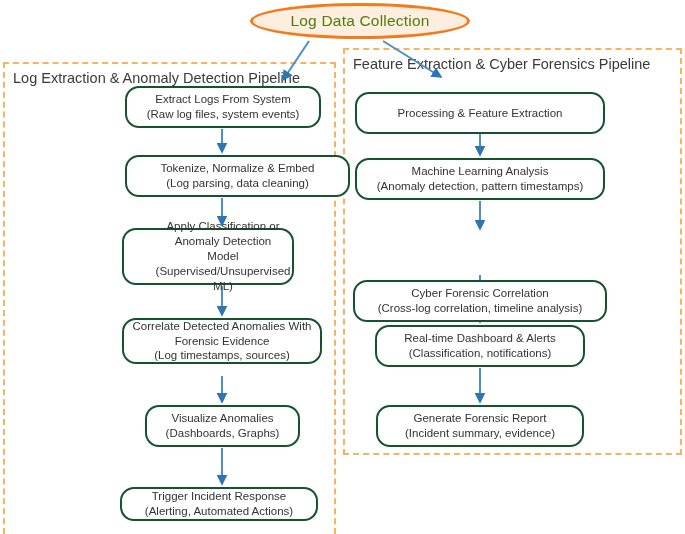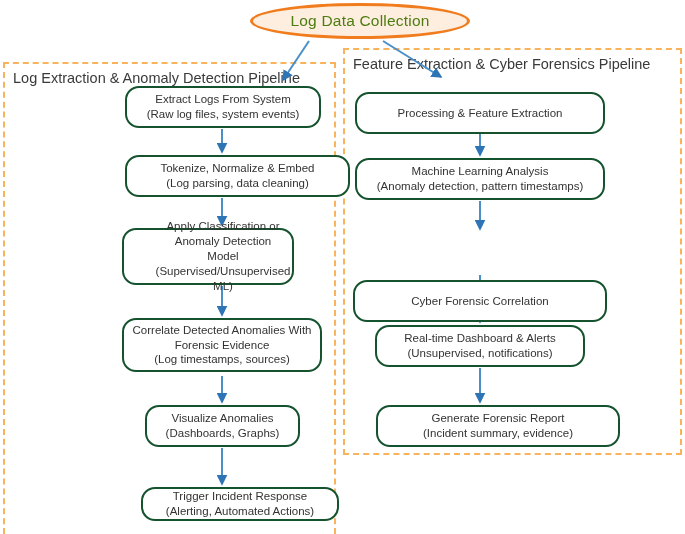--- a/index.html
+++ b/index.html
@@ -26,29 +26,29 @@
   
   .node{
     position:absolute;border:2px solid #14532d;border-radius:14px;background:#ffffff;
     box-sizing:border-box;display:flex;flex-direction:column;align-items:center;justify-content:center;
     text-align:center;font-size:11.5px;line-height:1.3;color:#333;padding:2px 6px;
   }
   
   .ln1{left:125px;top:86px; width:196px;height:42px;}
   .ln2{left:125px;top:155px;width:225px;height:42px;}
   .ln3{left:122px;top:228px;width:172px;height:57px;padding-left:36px;}
-  .ln4{left:122px;top:318px;width:200px;height:54px;}
+  .ln4{left:122px;top:318px;width:200px;height:46px;}
   .ln5{left:145px;top:405px;width:155px;height:42px;}
-  .ln6{left:141px;top:487px;width:198px;height:34px;}
+  .ln6{left:120px;top:487px;width:198px;height:34px;}
   
   .rn1{left:355px;top:92px; width:250px;height:42px;}
   .rn2{left:355px;top:158px;width:250px;height:42px;}
   .rn3{left:353px;top:232px;width:254px;height:42px;margin-top:48px;}
   .rn4{left:375px;top:325px;width:210px;height:42px;text-align:right;}
-  .rn5{left:376px;top:405px;width:244px;height:42px;}
+  .rn5{left:376px;top:405px;width:208px;height:42px;}
   svg.overlay{position:absolute;left:0;top:0;pointer-events:none;}
 </style>
 </head>
 <body>
 
 <div class="canvas">
 
   <div class="pipe left">
     <div class="pipe-title">Log Extraction &amp; Anomaly Detection Pipeline</div>
   </div>
@@ -108,23 +108,24 @@
 
   <div class="node rn1">
     <div>Processing &amp; Feature Extraction</div>
   </div>
   <div class="node rn2">
     <div>Machine Learning Analysis</div>
     <div>(Anomaly detection, pattern timestamps)</div>
   </div>
   <div class="node rn3">
     <div>Cyber Forensic Correlation</div>
+    <div>(Cross-log correlation, timeline analysis)</div>
   </div>
   <div class="node rn4">
     <div>Real-time Dashboard &amp; Alerts</div>
-    <div>(Unsupervised, notifications)</div>
+    <div>(Classification, notifications)</div>
   </div>
   <div class="node rn5">
     <div>Generate Forensic Report</div>
     <div>(Incident summary, evidence)</div>
   </div>
 
 </div>
 
 </body></html>

